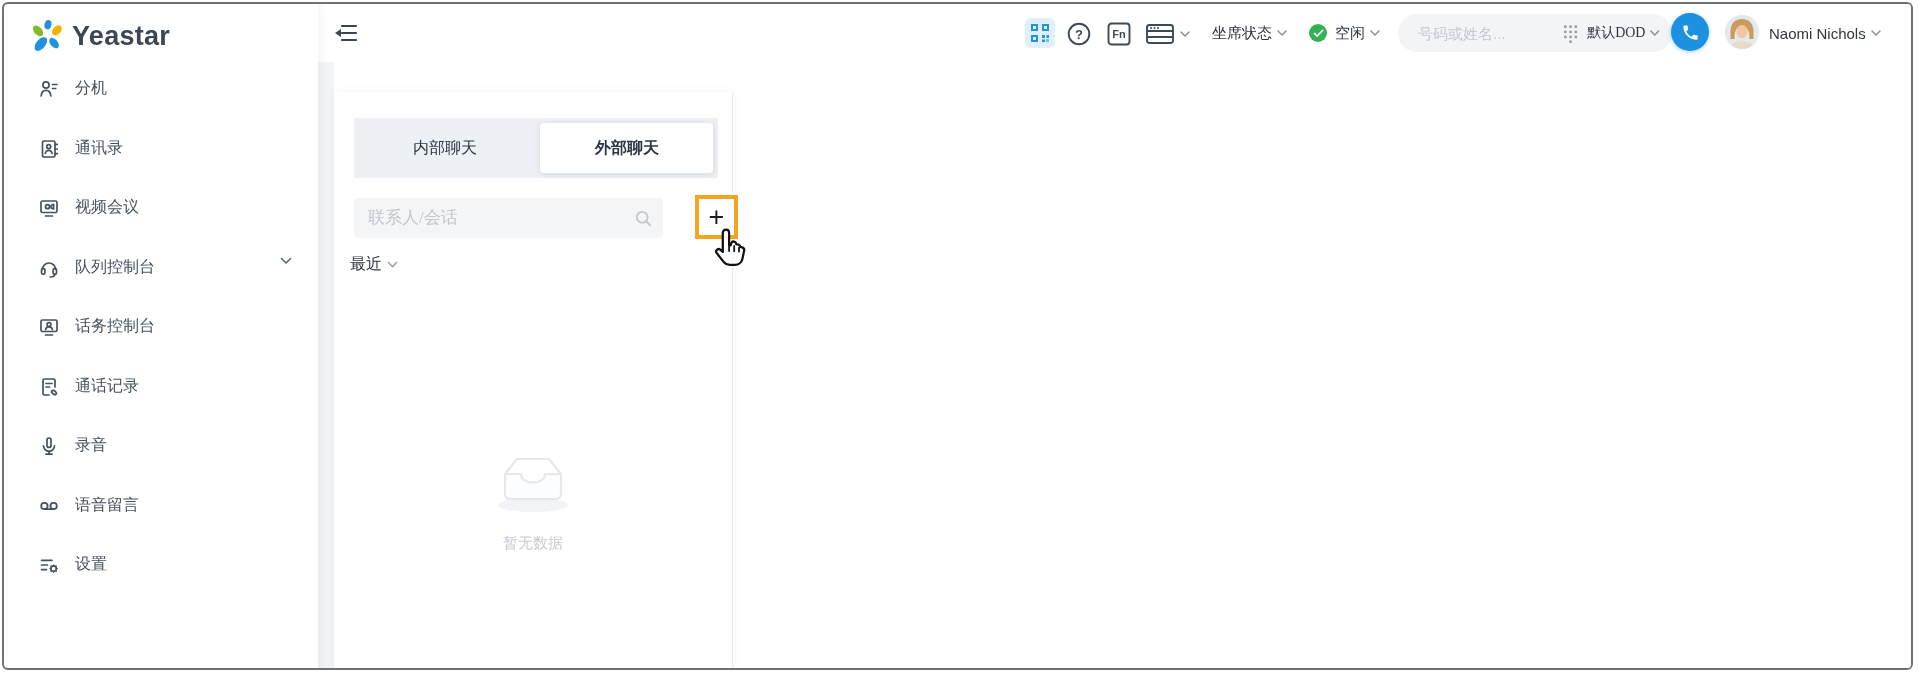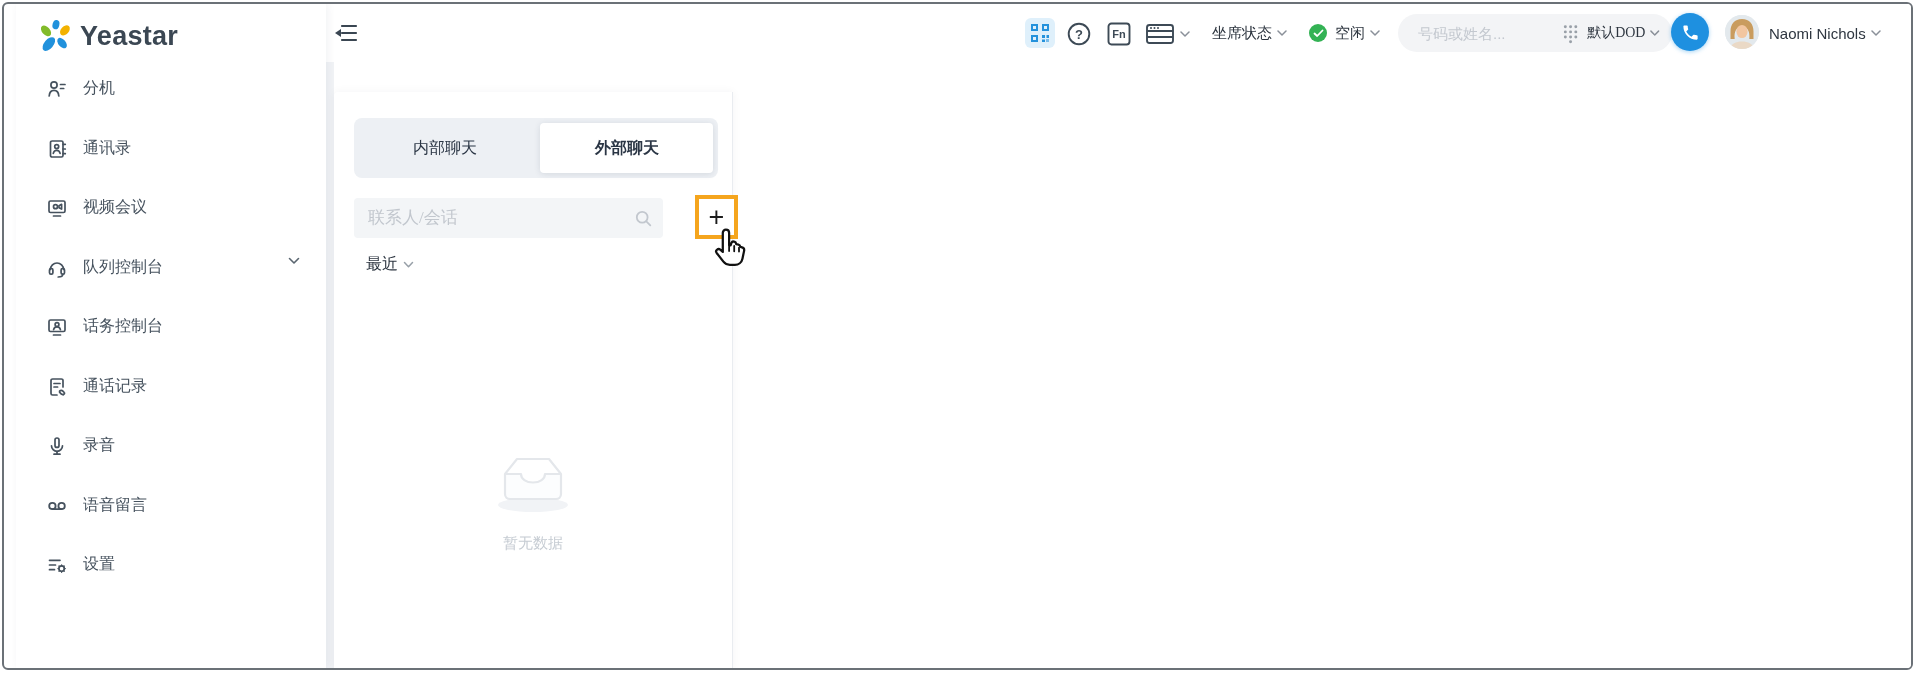--- a/index.html
+++ b/index.html
@@ -1,20 +1,20 @@
 <!DOCTYPE html>
 <html><head>
 <meta charset="utf-8">
 <style>
   * { box-sizing: border-box; margin: 0; padding: 0; }
   html,body { width:1919px; height:676px; background:#fff; font-family:"Liberation Sans","DejaVu Sans",sans-serif; overflow:hidden; }
   .frame { position:absolute; left:2px; top:2px; width:1911px; height:668px; border:2px solid #6b7177; border-radius:6px; background:#fff; overflow:hidden; }
 
   
-  .sidebar { position:absolute; left:12px; top:0; bottom:0; width:310px; background:#fff; z-index:4; box-shadow:2px 0 8px rgba(20,40,60,.06); }
+  .sidebar { position:absolute; left:4px; top:0; bottom:0; width:310px; background:#fff; z-index:4; box-shadow:2px 0 8px rgba(20,40,60,.06); }
   .logo { position:absolute; left:22px; top:13px; display:flex; align-items:center; gap:8px; }
   .logo-text { font-size:27px; font-weight:700; color:#3b4753; letter-spacing:.3px; }
   .nav { position:absolute; left:0; right:0; top:74px; }
   .nav-item { height:59.5px; display:flex; align-items:flex-start; padding:0 26px 0 30px; cursor:pointer; color:#46525e; }
   .nav-item .nv-ic { width:22px; height:22px; margin-right:15px; flex:0 0 22px; }
   .nav-item .nv-label { font-size:16px; }
   .nav-item.active { color:#2196e3; }
   .nav-item svg { stroke:#46525e; }
   .nav-item.active svg { stroke:#2196e3; }
   .nav-item.active svg .fillpart { fill:#2196e3; }
@@ -36,34 +36,34 @@
   .dod-label { font-size:14px; color:#2e3640; margin-left:8px; white-space:nowrap; cursor:pointer;font-family:Liberation Serif, serif; }
   .phone-btn { position:absolute; left:1359px; top:9px; width:38px; height:38px; border-radius:50%; background:#1e90e0; display:flex; align-items:center; justify-content:center; cursor:pointer; box-shadow:0 1px 4px rgba(30,144,224,.4); }
   .avatar { position:absolute; left:1413px; top:11px; width:34px; height:34px; border-radius:50%; overflow:hidden; cursor:pointer; background:#e7ebee; }
   .user-name { position:absolute; left:1457px; top:0; height:58px; display:flex; align-items:center; font-size:15px; color:#2e3640; cursor:pointer; }
 
   
   .gutter { position:absolute; left:308px; top:58px; width:22px; bottom:0; background:#f1f3f6; z-index:1; }
   .chat-area { position:absolute; left:729px; top:58px; right:0; bottom:0; background:#fff; }
   .panel { position:absolute; left:330px; top:88px; width:399px; bottom:0; background:#fff; border-top-left-radius:4px; border-right:1px solid #e9ecf0; box-shadow:0 0 10px rgba(20,40,60,.05); z-index:2; }
 
-  .tabs { position:absolute; left:20px; top:26px; width:364px; height:60px; background:#edf0f4; border-radius:8px; display:flex; }
+  .tabs { position:absolute; left:20px; top:26px; width:364px; height:60px; background:#edf0f4; border-radius:0; display:flex; }
   .tab { flex:1; display:flex; align-items:center; justify-content:center; font-size:16px; font-weight:500; color:#2b3645; cursor:pointer; position:relative; z-index:1; }
   .tab-active-bg { position:absolute; left:186px; top:5px; width:173px; height:50px; background:#fff; border-radius:4px; box-shadow:0 1px 6px rgba(30,50,70,.12); z-index:0; }
   .tab.active { font-weight:700; }
 
   .search-row { position:absolute; left:20px; top:105px; width:364px; height:42px; }
   .panel-search { position:absolute; left:0; top:1px; width:309px; height:40px; background:#f3f5f7; border-radius:4px; }
   .panel-search input { width:100%; height:100%; border:none; outline:none; background:transparent; padding:0 36px 0 14px; font-size:17px; color:#333; font-family:Liberation Serif, serif; }
   .panel-search input::placeholder { color:#c2c7ce; }
   .mag { position:absolute; right:11px; top:12px; }
   .add-btn { position:absolute; left:341px; top:-2px; width:43px; height:44px; background:#fff; border:4px solid #f5a51d; display:flex; align-items:center; justify-content:center; font-size:27px; font-weight:300; color:#1c1c1c; cursor:pointer; line-height:1; }
   .cursor-hand { position:absolute; left:358px; top:30px; z-index:6; pointer-events:none; }
 
-  .recent-row { position:absolute; left:16px; top:162px; display:flex; align-items:center; cursor:pointer;margin-left:16px; }
+  .recent-row { position:absolute; left:16px; top:162px; display:flex; align-items:center; cursor:pointer; }
   .recent-label { font-size:16px; color:#2c3540; }
 
   .empty { position:absolute; left:0; width:100%; top:358px; text-align:center; }
   .empty-text { margin-top:16px; font-size:15px; color:#c6ccd3; }
 
   .illustration { position:absolute; left:1176px; top:386px; width:312px; height:206px; }
 </style>
 </head>
 <body>
 

